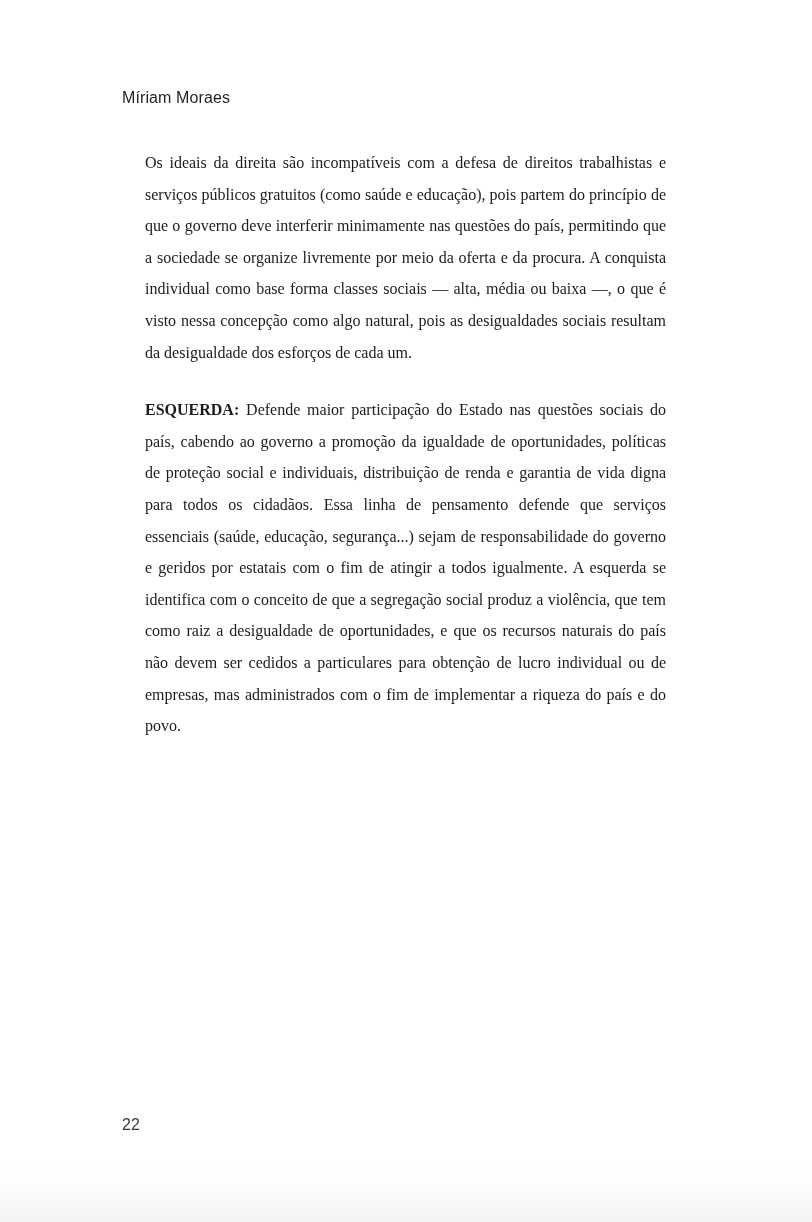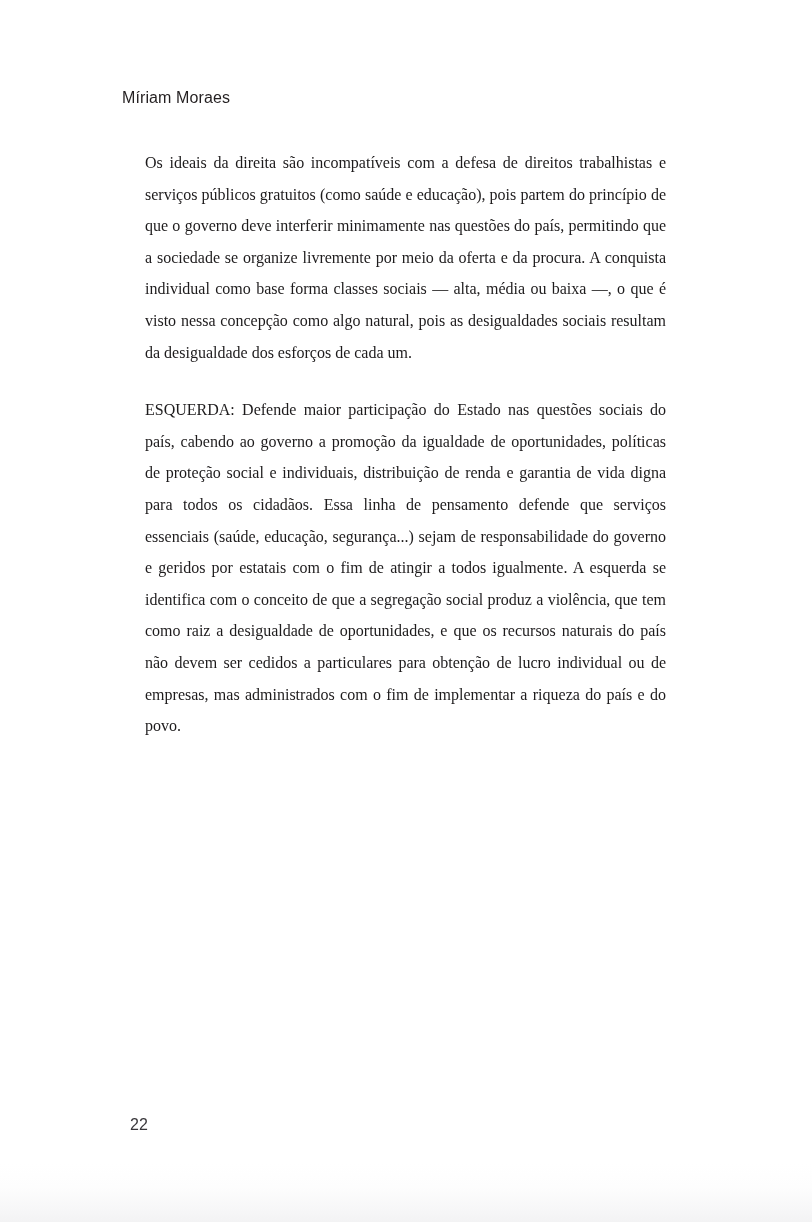--- a/index.html
+++ b/index.html
@@ -56,32 +56,31 @@
     hyphens: manual;
     -webkit-hyphens: manual;
   }
   .body-par + .body-par {
     margin-top: 26px;
   }
   .body-par:last-child {
     text-align-last: left;
   }
   .lead-label {
-    font-weight: normal;
+    font-weight: bold;
   }
 
   .folio {
     position: absolute;
     left: 122px;
     top: 1115px;
     font-family: "Liberation Sans", sans-serif;
     font-size: 16px;
     line-height: 20px;
     color: #38363a;
-    margin-left: 8px;
   }
 </style>
 </head>
 <body>
 
 <div class="page">
 
   <div class="running-head">Míriam Moraes</div>
 
   <div class="text-block">

